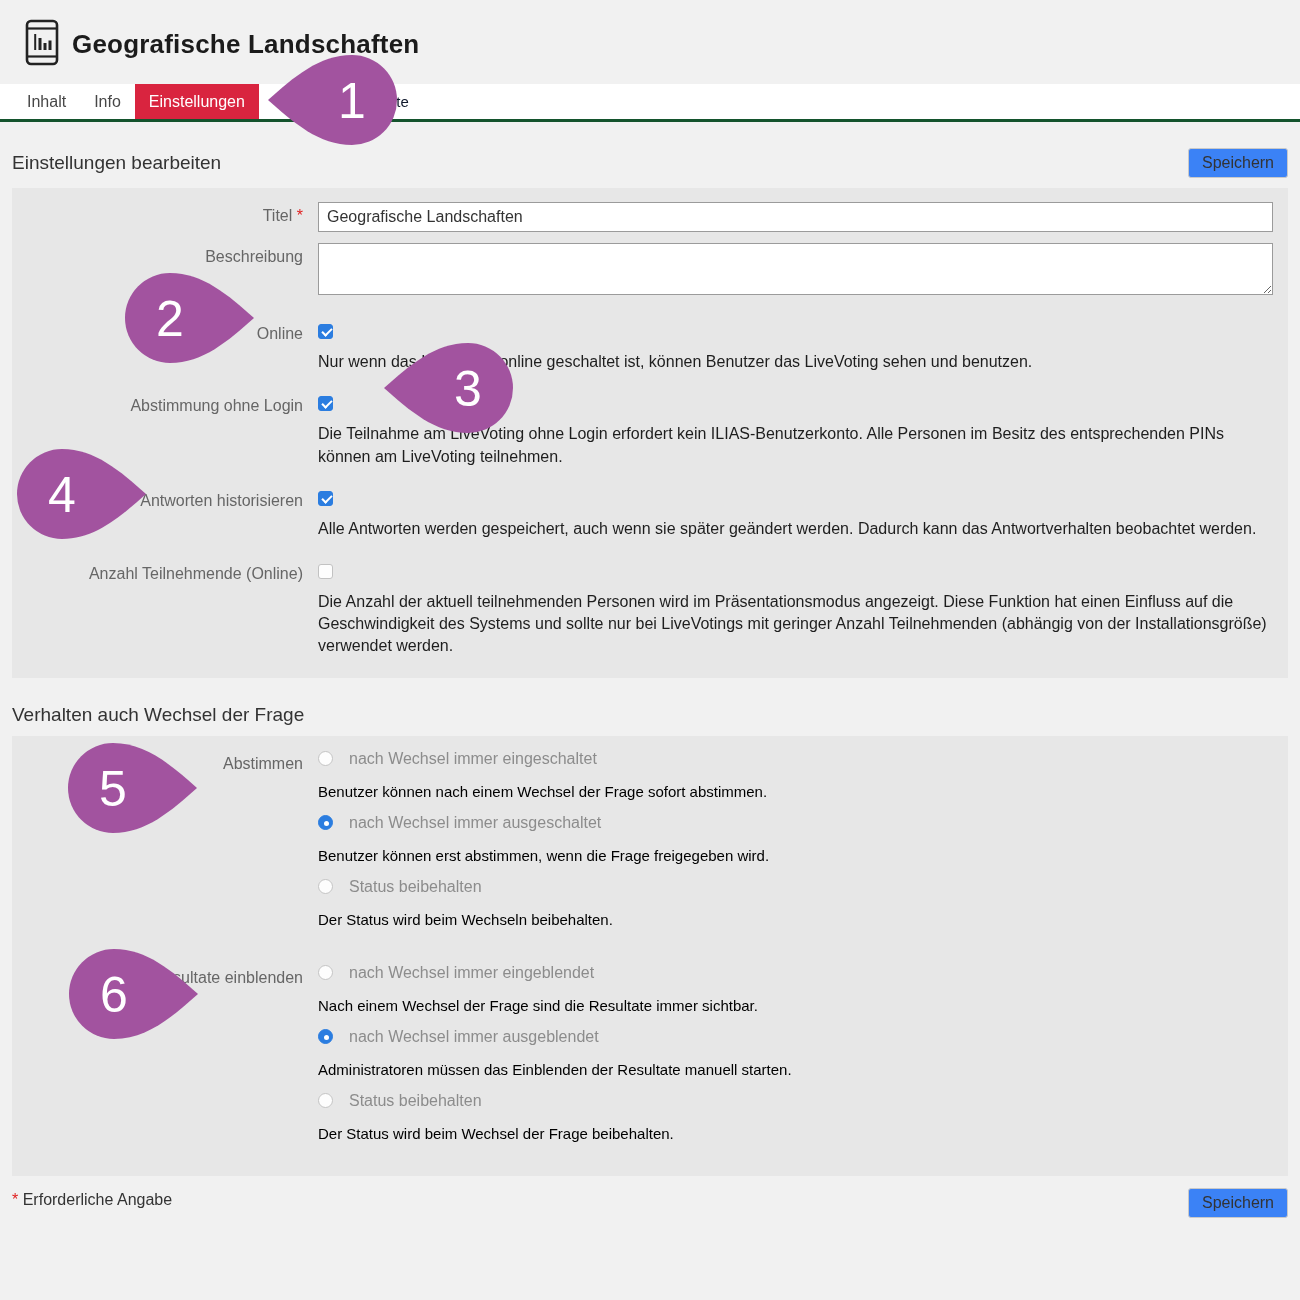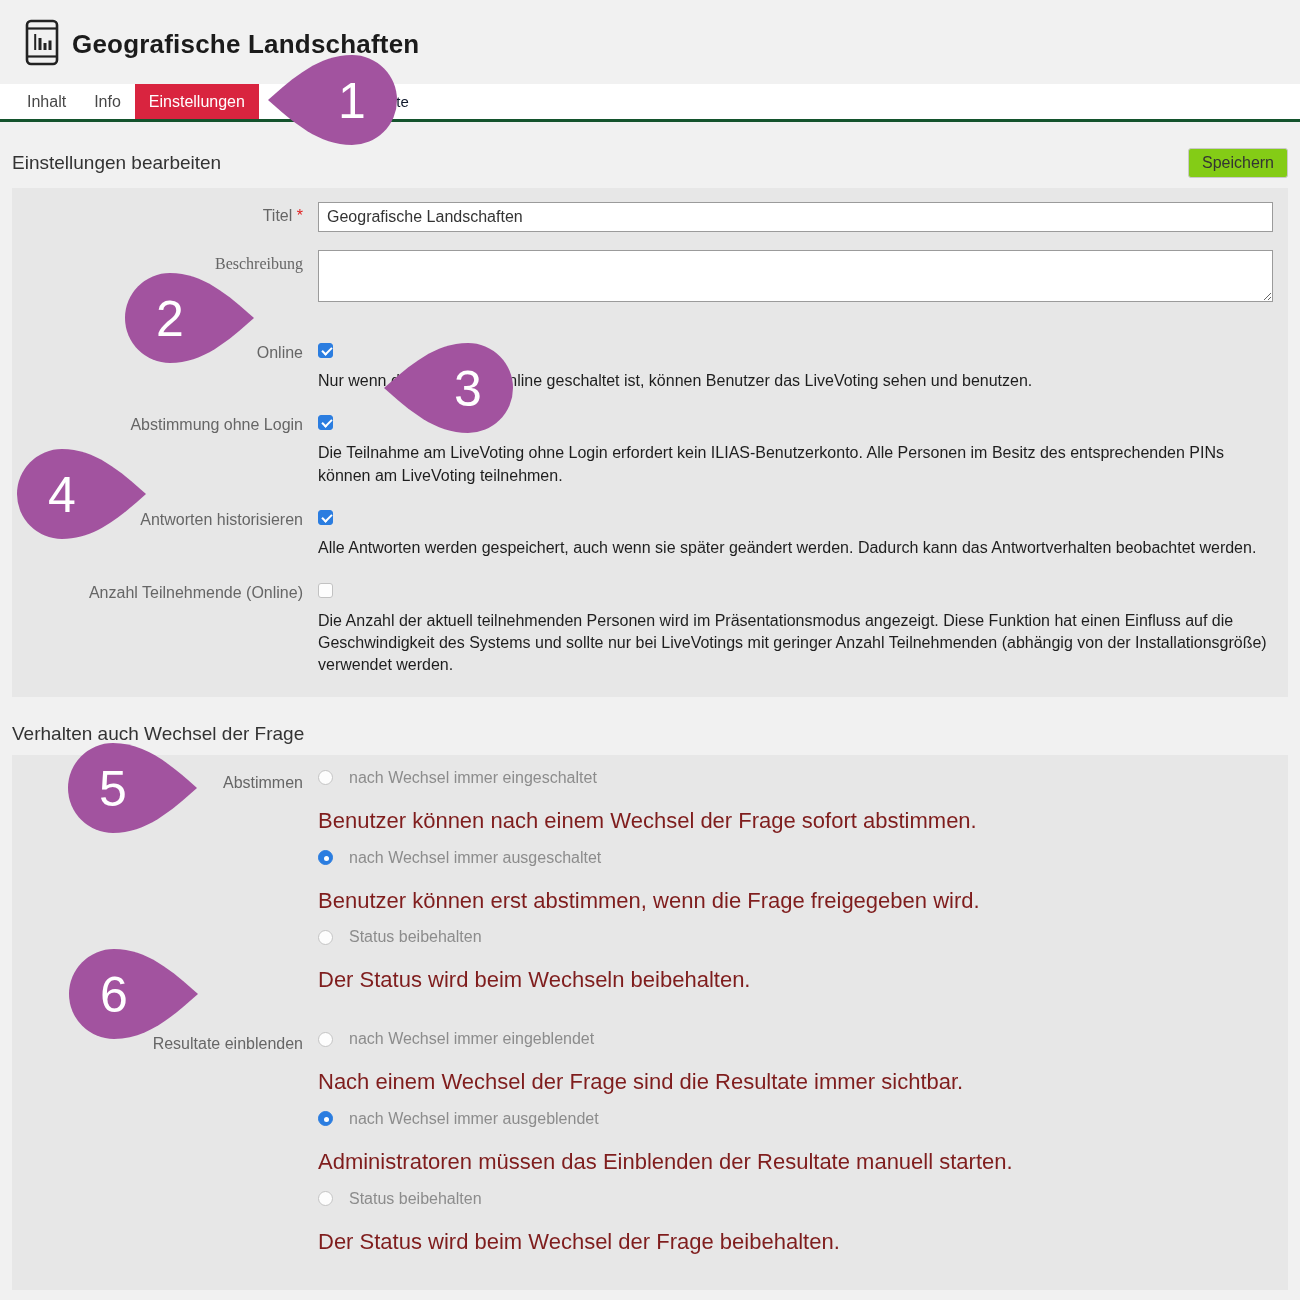--- a/index.html
+++ b/index.html
@@ -20,58 +20,58 @@
           padding-left:13px;border-bottom:3px solid #14532d;box-sizing:border-box;}
   .tab{display:flex;align-items:center;padding:0 14px;font-size:16px;color:#474747;cursor:pointer;}
   .tab.on{background:var(--red);color:#fff;}
   .tab-fragment{position:absolute;left:388px;top:0;height:100%;display:flex;align-items:center;
                 font-size:15px;color:#0f172a;}
 
   
   .content{padding:0 12px;}
   .section-head{display:flex;justify-content:space-between;align-items:center;margin:26px 0 10px;}
   .section-title{font-size:19px;color:#333;}
-  .btn{background:#84cc16;border:1px solid #c9c9c9;border-radius:3px;padding:5px 13px;
+  .btn{background:#3b82f6;border:1px solid #c9c9c9;border-radius:3px;padding:5px 13px;
        font-size:16px;color:#333;cursor:pointer;font-family:inherit;}
 
   .formblock{background:#e7e7e7;padding:14px 0 20px;}
   .frow{display:flex;align-items:flex-start;}
   .flabel{width:291px;min-width:291px;text-align:right;padding-right:15px;
           font-size:16px;color:#666;padding-top:4px;line-height:1.3;}
   .fctrl{flex:1;padding-right:15px;}
   .req{color:#e02020;}
 
   input.text{width:100%;height:30px;border:1px solid #9b9b9b;background:#fff;
              font-size:16px;color:#333;padding:2px 8px;box-sizing:border-box;font-family:inherit;}
   textarea.ta{width:100%;height:52px;border:1px solid #9b9b9b;background:#fff;resize:both;
               font-size:16px;color:#333;box-sizing:border-box;font-family:inherit;}
 
-  .row-gap-sm{margin-top:18px;font-family:Liberation Serif, serif;}
-  .row-gap{margin-top:33px;}
+  .row-gap-sm{margin-top:11px;}
+  .row-gap{margin-top:21px;}
   .row-gap-lg{margin-top:19px;}
 
   
   .cb{display:inline-block;width:15px;height:15px;border-radius:3px;box-sizing:border-box;
       background:#fdfdfd;border:1px solid #c2c2c2;position:relative;margin-top:4px;cursor:pointer;}
   .cb.on{background:var(--blue);border-color:var(--blue);}
   .cb.on::after{content:"";position:absolute;left:3px;top:3px;width:8px;height:4px;
       border-left:2px solid #fff;border-bottom:2px solid #fff;transform:rotate(-45deg);}
 
   .help{font-size:16px;color:#1e1e1e;line-height:1.4;margin-top:8px;}
 
   
   .opt{margin-bottom:12px;}
   .optline{display:flex;align-items:center;gap:16px;}
   .radio{display:inline-block;width:15px;height:15px;border-radius:50%;box-sizing:border-box;
          background:#fdfdfd;border:1px solid #c4c4c4;position:relative;cursor:pointer;flex:none;}
   .radio.on{background:var(--blue);border-color:var(--blue);}
   .radio.on::after{content:"";position:absolute;left:5px;top:5px;width:5px;height:5px;
                    border-radius:50%;background:#fff;}
   .optlabel{font-size:16px;color:#8c8c8c;}
-  .opthelp{font-size:22px;color:#7f1d1d;line-height:1.4;margin-top:19px;}
+  .opthelp{font-size:15px;color:#000000;line-height:1.4;margin-top:13px;}
   .radiogroup2{margin-top:22px;}
 
   
   .footer{display:flex;justify-content:space-between;align-items:flex-start;margin-top:12px;}
   .reqnote{font-size:16px;color:#333;padding-top:3px;}
 
   
   .callout{position:absolute;z-index:10;pointer-events:none;}
   .callout text{font-family:"Liberation Sans",sans-serif;font-size:50px;fill:#fff;}
 

